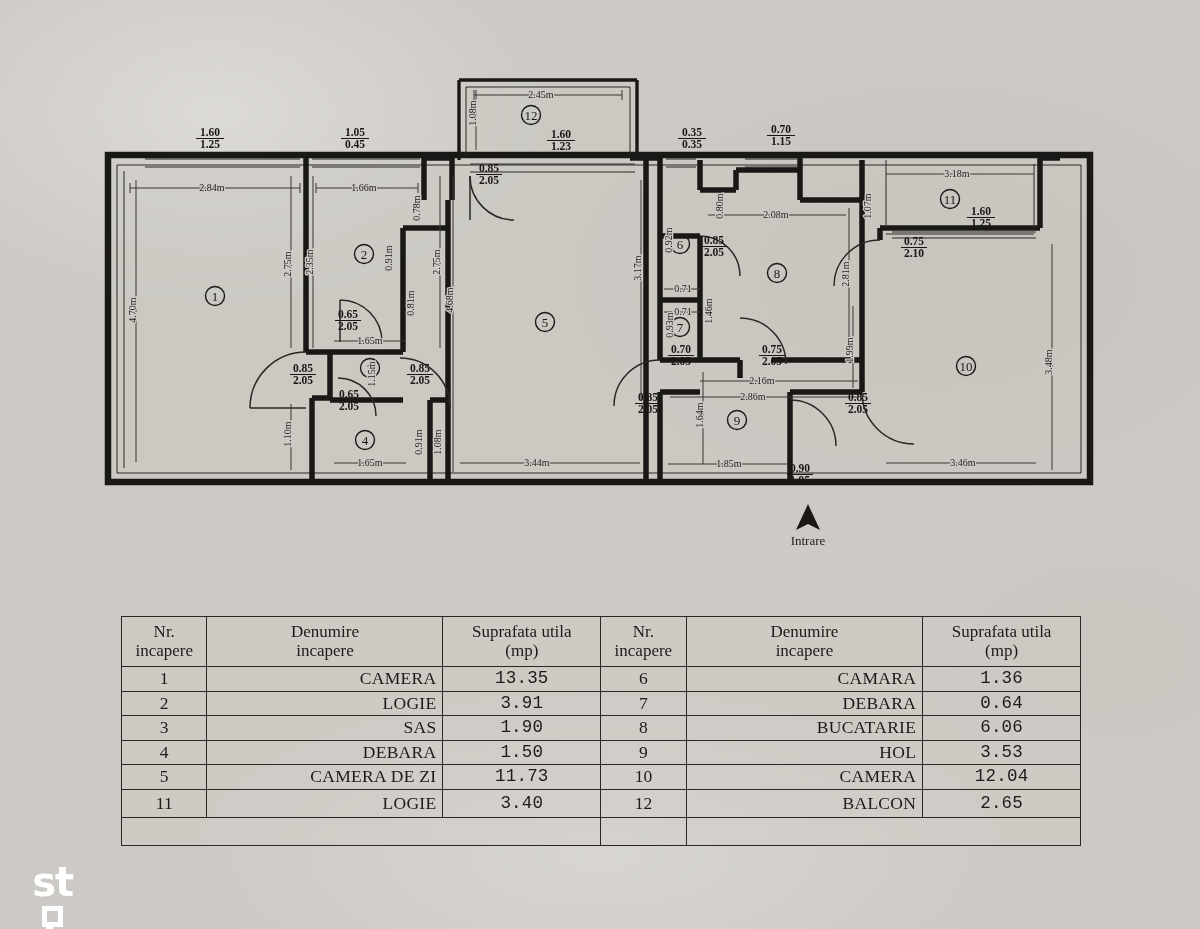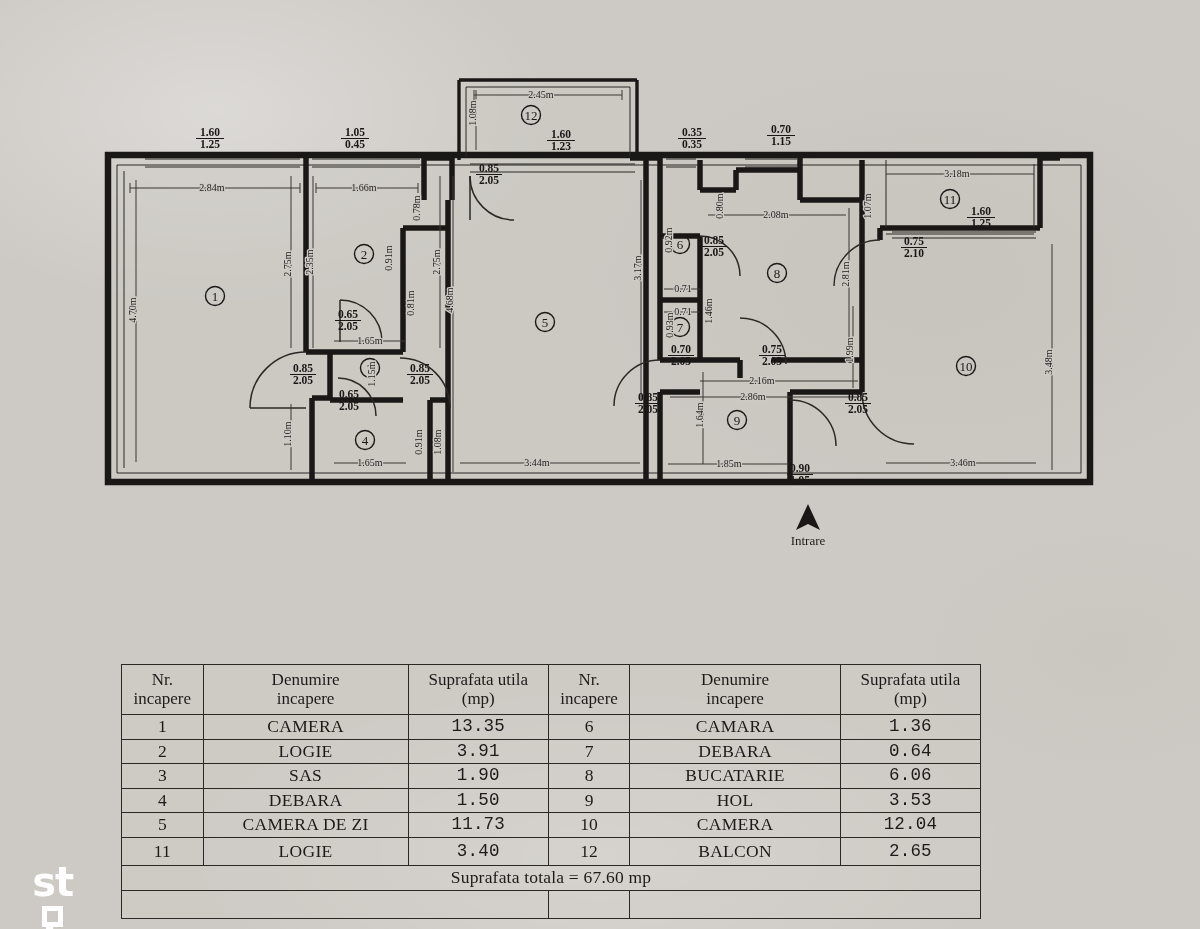--- a/index.html
+++ b/index.html
@@ -32,23 +32,22 @@
     left: 0; top: 0;
     width: 1200px; height: 600px;
     z-index: 2;
   }
   #floorplan-svg { display: block; }
 
   
   #room-table-wrap {
     position: absolute;
     left: 121px; top: 616px;
-    width: 860px;
+    width: 960px;
     z-index: 2;
-    margin-top: 48px;
   }
   table.room-table {
     width: 100%;
     border-collapse: collapse;
     font-family: "Liberation Serif", serif;
     color: #1d1b19;
   }
   table.room-table td, table.room-table th {
     border: 1.6px solid #2a2724;
     padding: 2px 6px;
@@ -56,21 +55,21 @@
     font-size: 17.5px;
     line-height: 1.12;
     background: rgba(210,206,200,0.30);
   }
   table.room-table th {
     text-align: center;
     font-size: 17px;
     padding: 5px 4px 6px;
   }
   td.c-nr { width: 86px; text-align: center; font-size: 18px; }
-  td.c-name { width: 240px; text-align: center; padding-left: 16px; letter-spacing: .3px; font-family: Liberation Serif, serif; }
+  td.c-name { width: 240px; text-align: right; padding-left: 16px; letter-spacing: .3px; font-family: Liberation Serif, serif; }
   td.c-area { width: 160px; text-align: center; letter-spacing: .2px; font-family: Liberation Mono, monospace; }
   th.h-nr { width: 86px; }
   th.h-name { width: 240px; }
   th.h-area { width: 160px; }
   td.c-total {
     text-align: center;
     font-weight: bold;
     font-size: 17.5px;
     letter-spacing: .2px;
   }
@@ -476,23 +475,20 @@
           <td class="c-area">12.04</td>
         </tr>
         <tr class="tall">
           <td class="c-nr">11</td>
           <td class="c-name">LOGIE</td>
           <td class="c-area">3.40</td>
           <td class="c-nr">12</td>
           <td class="c-name">BALCON</td>
           <td class="c-area">2.65</td>
         </tr>
-        <tr>
-          <td class="c-total" colspan="6">Suprafata totala = 67.60  mp</td>
-        </tr>
         <tr class="tall">
           <td class="c-blank" colspan="3"></td>
           <td class="c-blank" colspan="1"></td>
           <td class="c-blank" colspan="2"></td>
         </tr>
       </tbody>
   </table>
 </div>
 
 <div id="storia-watermark">

